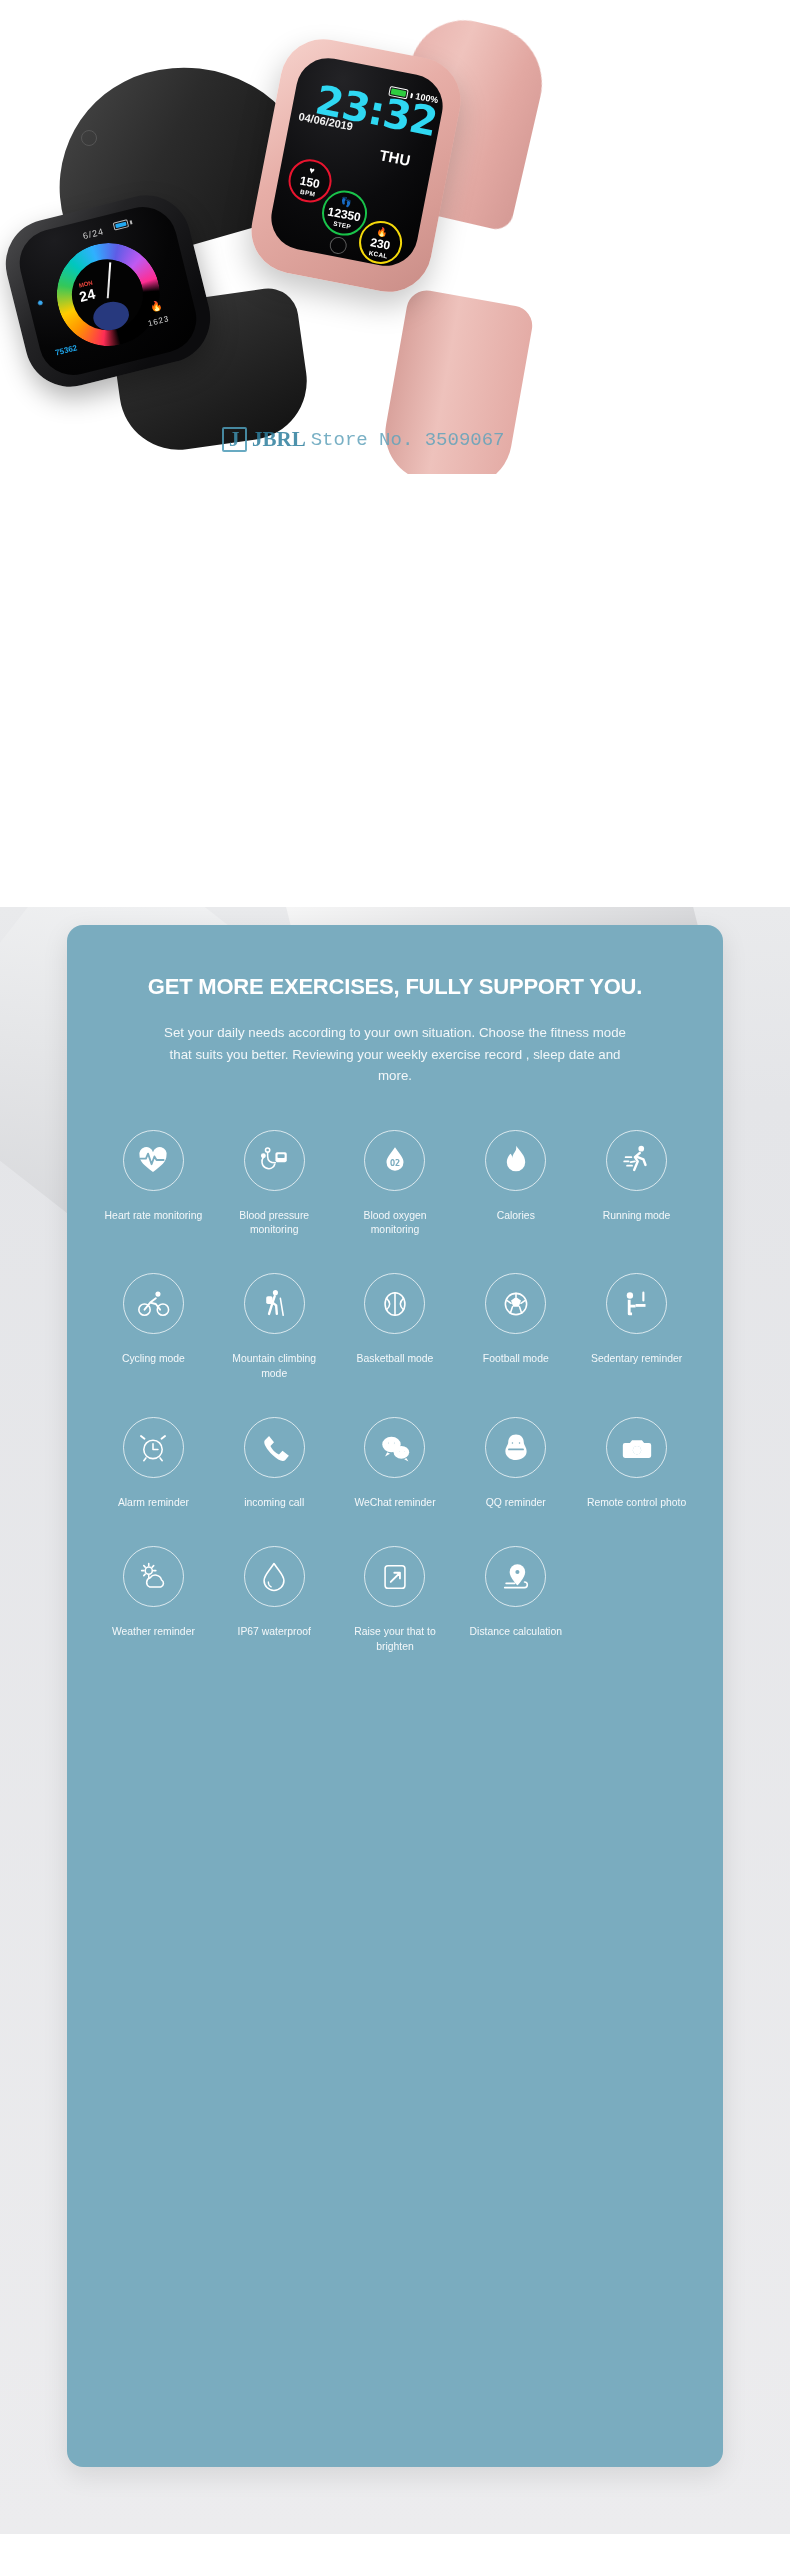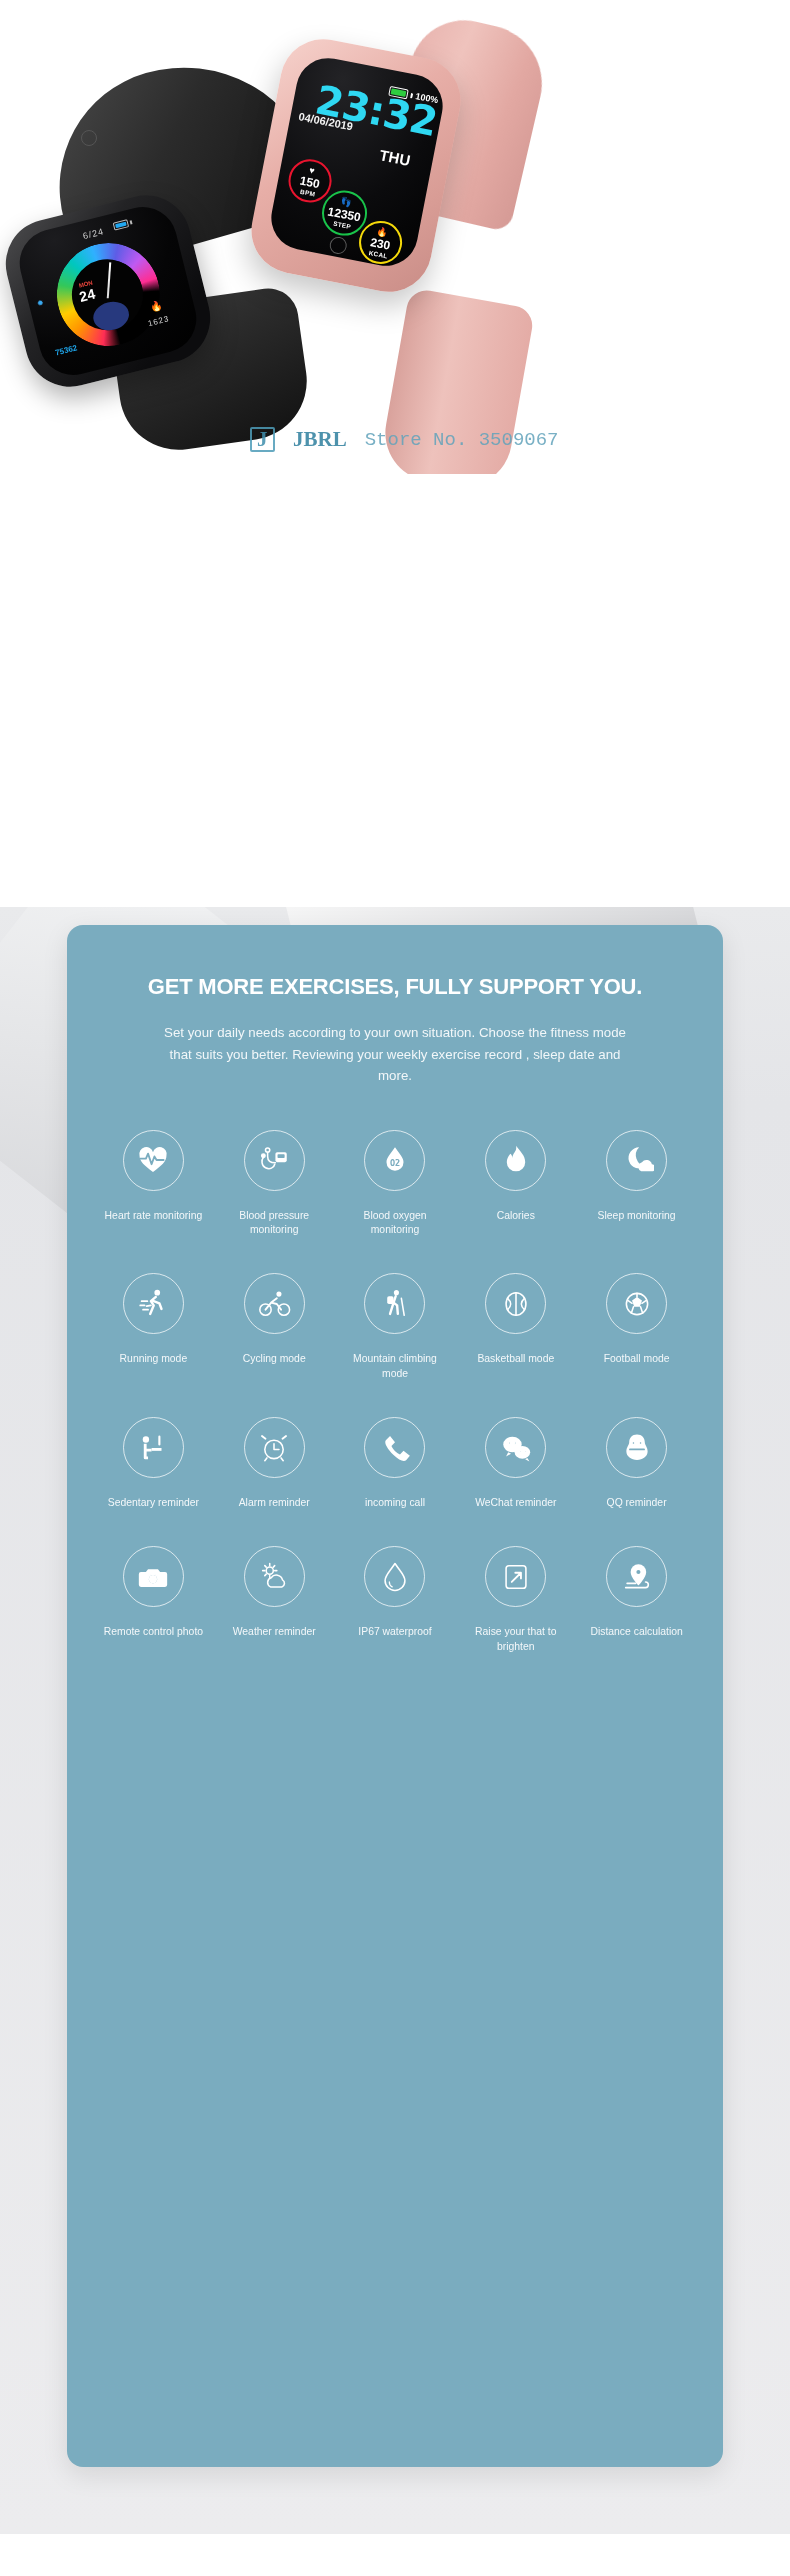--- a/index.html
+++ b/index.html
@@ -148,23 +148,22 @@
   .bs-1623 { position:absolute; left:111px; top:111px; font-size:8px; color:#ddd; letter-spacing:1px;}
   .bs-bt   { position:absolute; left:8px; top:65px; font-size:8px; color:#3aa9f0;}
   .black-home{
     position:absolute; left:81px; top:130px; width:16px; height:16px;
     border:1.4px solid #555; border-radius:50%;
   }
 
   
   .brand{
     position:absolute; left:222px; top:427px;
-    display:flex; align-items:center; gap:18px;
+    display:flex; align-items:center; gap:5px;
     opacity:.85;
-    margin-left:28px;
   }
   .brand-mark{
     width:25px; height:25px; border:2.4px solid #4e9cb8; border-radius:2px;
     position:relative; flex:none;
   }
   .brand-mark::after{
     content:"J"; position:absolute; left:5px; top:-2px;
     font-family:"Liberation Serif", serif; font-size:21px; font-weight:700; color:#3f8fad;
   }
   .brand-name{
@@ -365,29 +364,20 @@
           <div class="badge">
             <svg viewBox="0 0 48 48" fill="none" stroke="#fff" stroke-width="2.2" stroke-linecap="round" stroke-linejoin="round">
               <path d="M24 4c2 8-5 10-5 17 0-4-3-6-3-6-3 4-5 8-5 12a13 13 0 0 0 26 0c0-9-7-15-13-23z" fill="#fff" stroke="none"></path>
             </svg>
           </div>
           <div class="cell-label">Calories</div>
         </div>
         <div class="cell">
           <div class="badge">
             <svg viewBox="0 0 48 48" fill="none" stroke="#fff" stroke-width="2.2" stroke-linecap="round" stroke-linejoin="round">
-              <path d="M27 6a15 15 0 1 0 9 27A16 16 0 0 1 27 6z" fill="#fff" stroke="none"></path>
-      <path d="M30 40a7 7 0 0 1 1-13 8 8 0 0 1 14 3 5 5 0 0 1-1 10z" fill="#fff" stroke="none"></path>
-            </svg>
-          </div>
-          <div class="cell-label">Sleep monitoring</div>
-        </div>
-        <div class="cell">
-          <div class="badge">
-            <svg viewBox="0 0 48 48" fill="none" stroke="#fff" stroke-width="2.2" stroke-linecap="round" stroke-linejoin="round">
               <circle cx="30" cy="8" r="4" fill="#fff" stroke="none"></circle>
       <path d="M28 14l-7 6 4 6-5 12M25 20l8 3 3 8" stroke-width="3.4"></path>
       <path d="M21 26l-6 1M8 20h8M6 26h6M10 32h7" stroke-width="2.6"></path>
             </svg>
           </div>
           <div class="cell-label">Running mode</div>
         </div>
         <div class="cell">
           <div class="badge">
             <svg viewBox="0 0 48 48" fill="none" stroke="#fff" stroke-width="2.2" stroke-linecap="round" stroke-linejoin="round">

